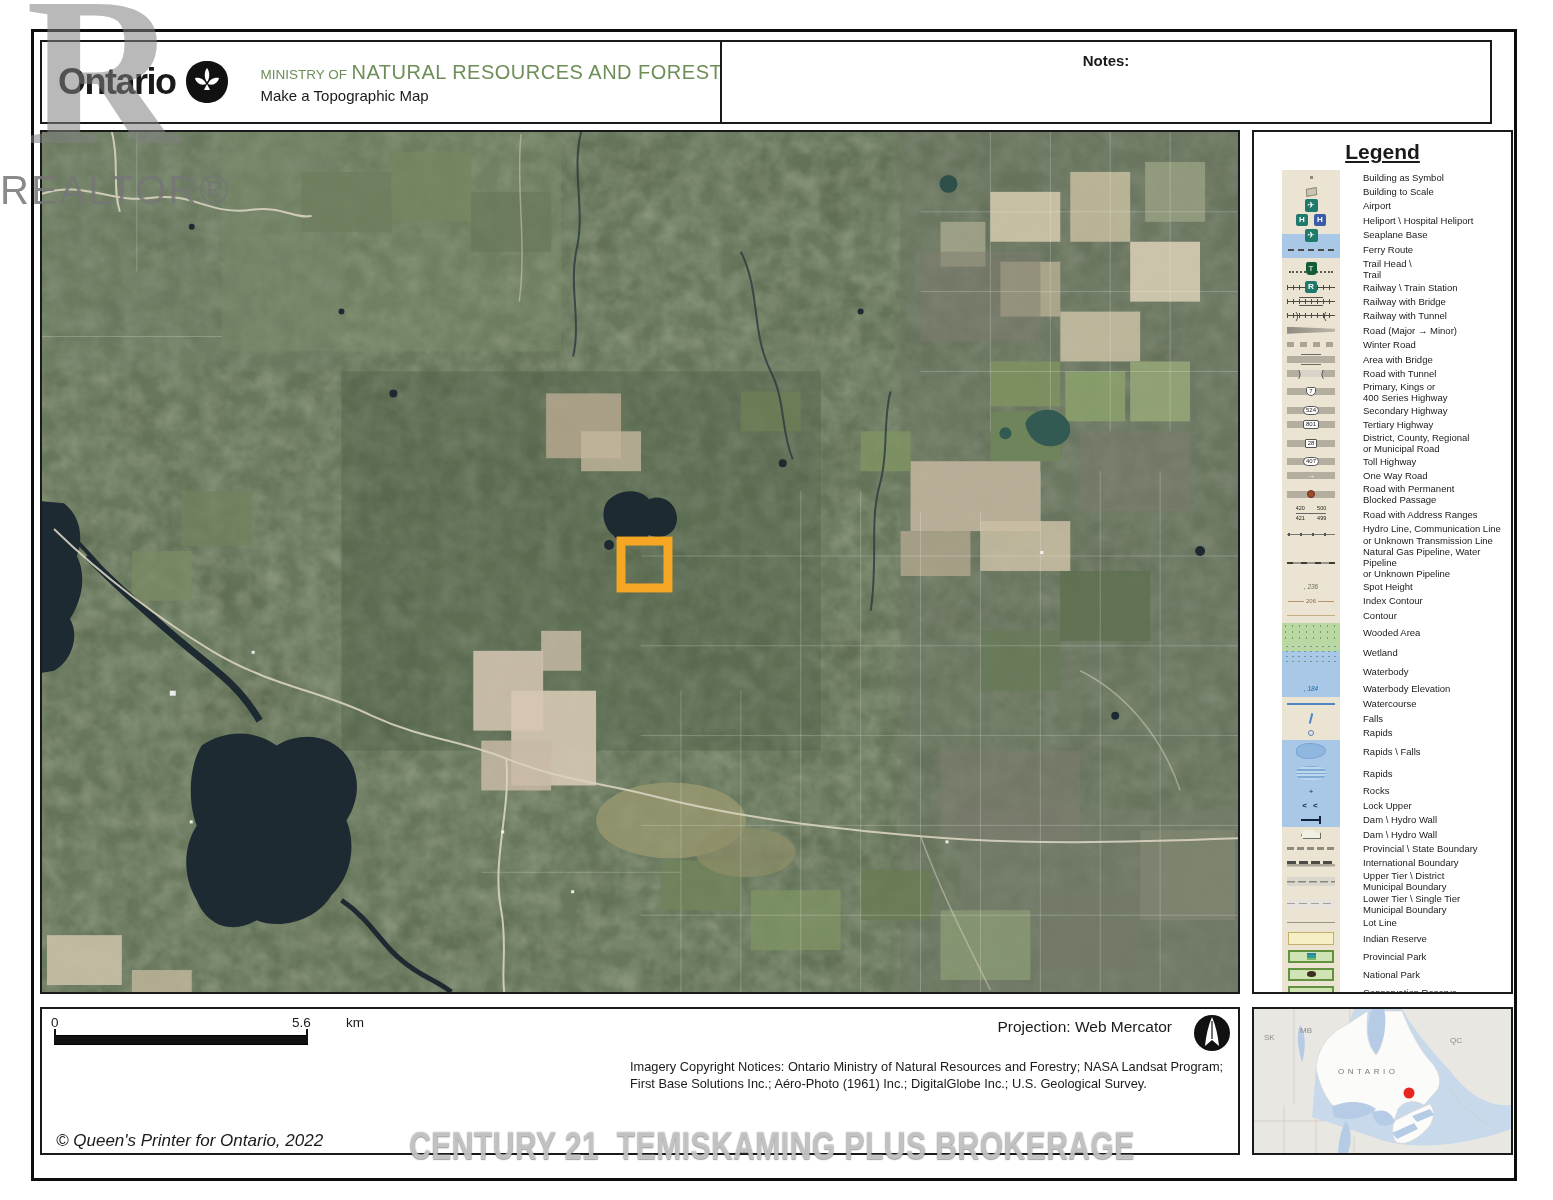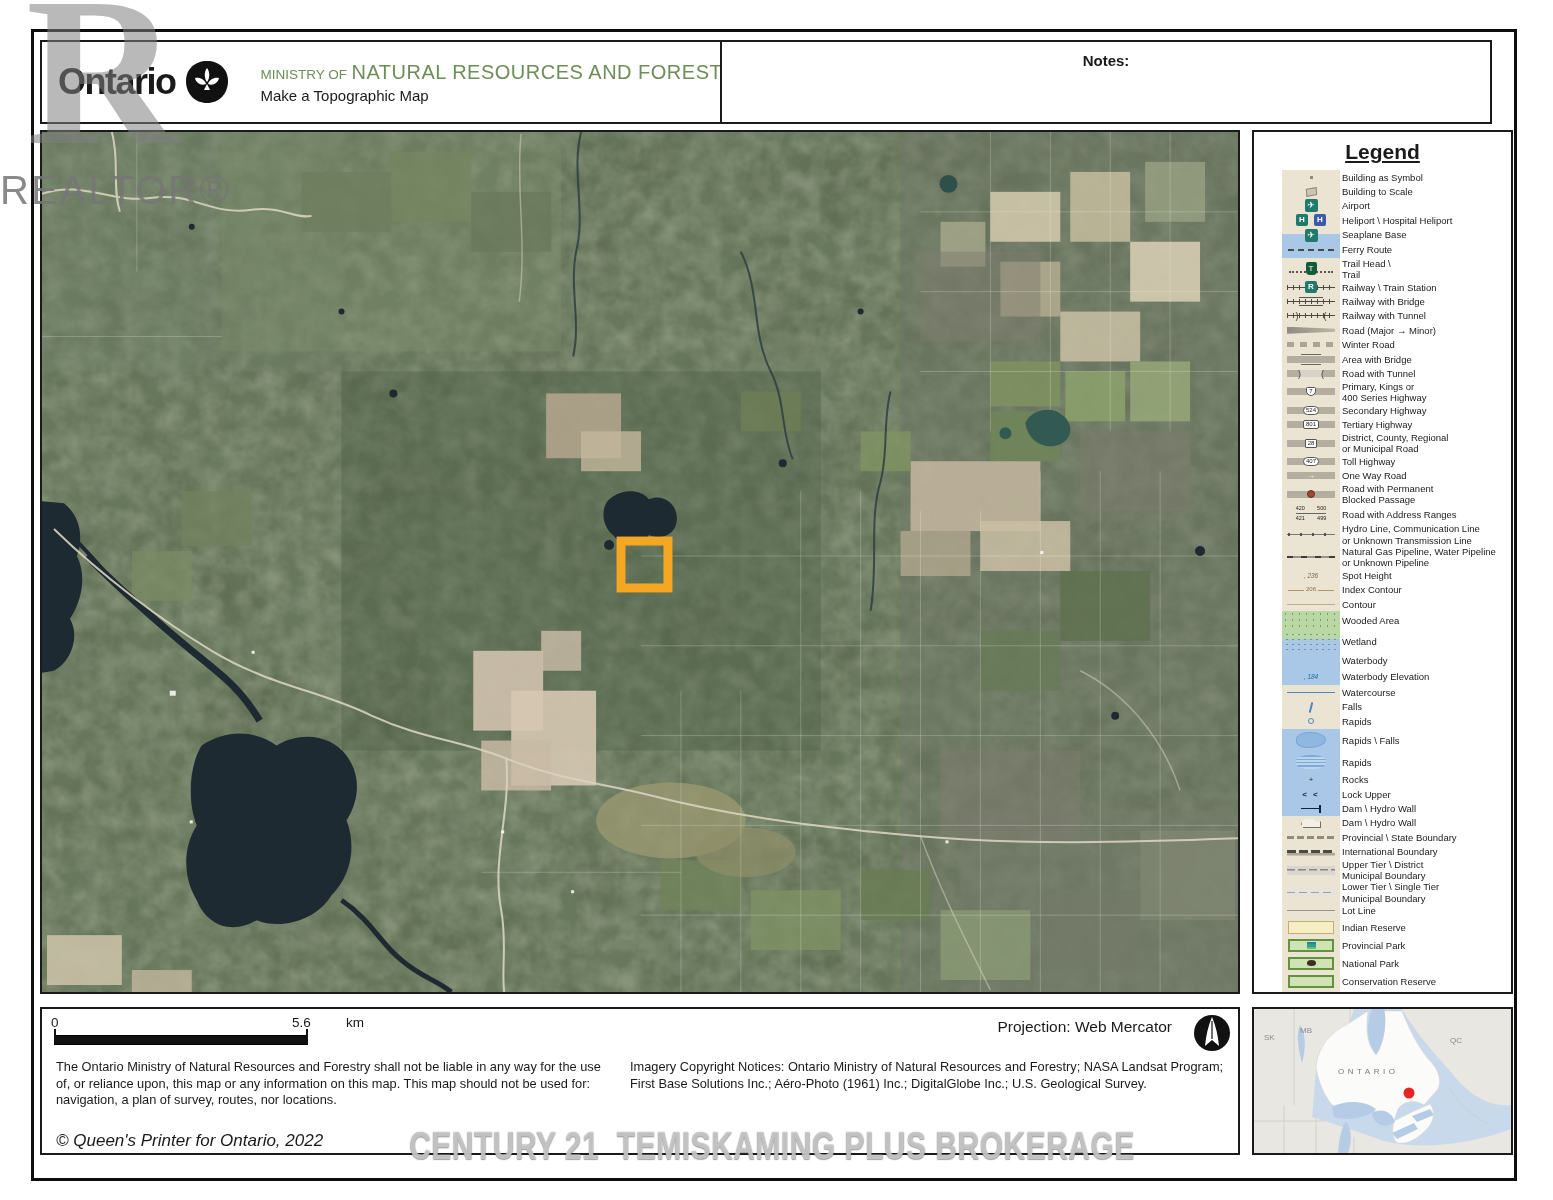--- a/index.html
+++ b/index.html
@@ -25,21 +25,21 @@
 
   
   .map-box{left:40px;top:130px;width:1200px;height:864px;background:#57654d;overflow:hidden;}
   .map-box svg{display:block;width:100%;height:100%;}
 
   
   .legend-box{left:1252px;top:130px;width:261px;height:864px;overflow:hidden;}
   .legend-title{text-align:center;font-size:21px;font-weight:bold;margin:8px 0 6px;text-decoration:underline;}
   .legend-rows{display:flex;flex-direction:column;padding-left:28px;}
   .lrow{display:flex;align-items:stretch;min-height:14.4px;}
-  .llabel{margin-left:2px;font-size:9.5px;line-height:1.18;white-space:pre-line;display:flex;align-items:center;}
+  .llabel{margin-left:23px;font-size:9.5px;line-height:1.18;white-space:pre-line;display:flex;align-items:center;}
   .sym{box-sizing:border-box;flex:0 0 58px;background:#ebe4d2;display:flex;align-items:center;justify-content:center;position:relative;overflow:hidden;}
   .sym::before,.sym::after{box-sizing:border-box;flex-shrink:0;}
   .badge{white-space:pre;font-size:6px;line-height:7px;color:#222;position:relative;background:#fff;border:1px solid #555;padding:0 2px;}
   .badge:empty{display:none;}
   
   .sym.ico-ferry,.sym.ico-waterbody,.sym.ico-waterbody-elev,.sym.ico-rapids-falls,.sym.ico-rapids-area,
   .sym.ico-rocks,.sym.ico-lock-gate,.sym.ico-dam-line{background:#a9c7e6;}
   .lrow.ico-wooded{min-height:19px}.lrow.ico-wetland{min-height:22px}
   .lrow.ico-waterbody{min-height:16px}.lrow.ico-waterbody-elev{min-height:17px}
   .lrow.ico-rapids-falls{min-height:23px}.lrow.ico-rapids-area{min-height:21px}
@@ -536,21 +536,20 @@
       </div>
   </div>
 
   <div class="box footer-box">
     <div class="scalebar">
       <span class="scale-num scale-start">0</span>
       <span class="scale-num scale-end">5.6</span>
       <span class="scale-num scale-unit">km</span>
       <div class="bar"></div>
     </div>
-    <div class="disclaimer">The Ontario Ministry of Natural Resources and Forestry shall not be liable in any way for the use of, or reliance upon, this map or any information on this map.  This map should not be used for: navigation, a plan of survey, routes, nor locations.</div>
     <div class="qp-copy">© Queen's Printer for Ontario, 2022</div>
     <div class="projection">Projection: Web Mercator</div>
     <svg class="north-arrow" viewBox="0 0 40 40">
       <circle cx="20" cy="20" r="18" fill="#111"></circle>
       <path d="M20,4 C24,13 26,23 27,33 L20,27 L13,33 C14,23 16,13 20,4 Z" fill="#fff"></path>
       <path d="M20,8 L20,26" stroke="#111" stroke-width="1.2"></path>
     </svg>
     <div class="imagery">Imagery Copyright Notices: Ontario Ministry of Natural Resources and Forestry; NASA Landsat Program; First Base Solutions Inc.; Aéro-Photo (1961) Inc.; DigitalGlobe Inc.; U.S. Geological Survey.</div>
   </div>
 

